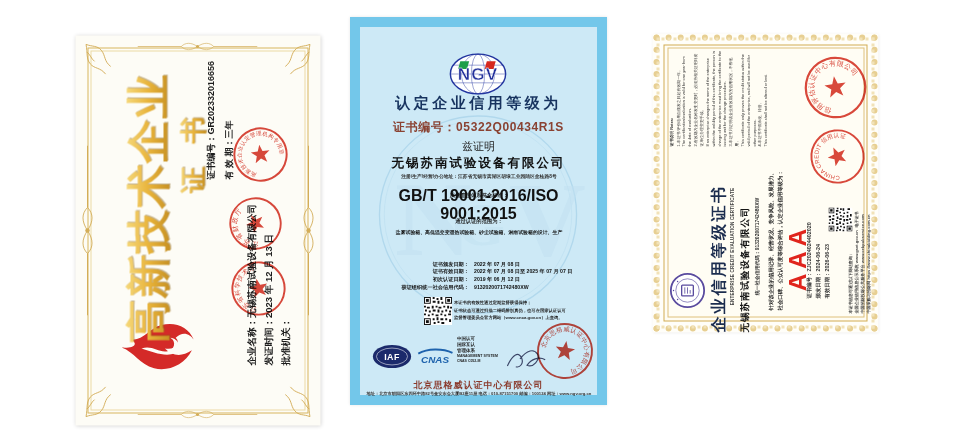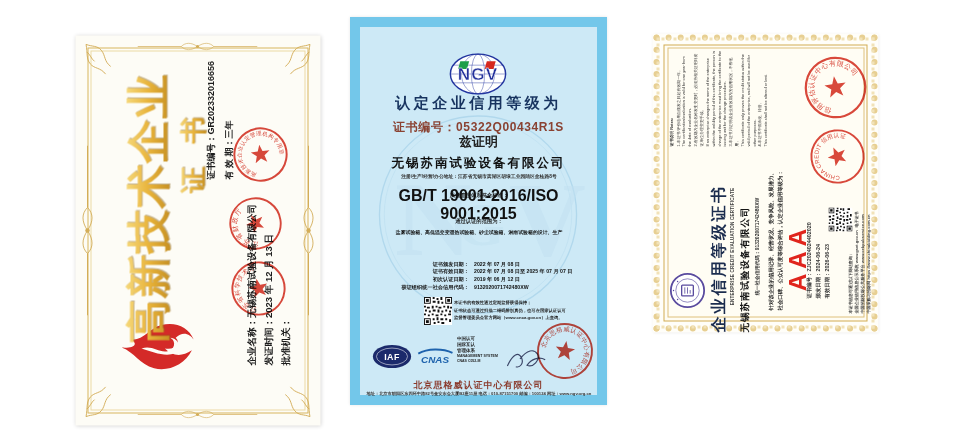--- a/index.html
+++ b/index.html
@@ -36,21 +36,21 @@
   
   .c2{position:absolute;left:350px;top:17px;width:257px;height:388px;
       background:#cde9f6;border:10px solid #73c7ea;box-sizing:border-box;
       box-shadow:0 0 3px rgba(0,0,0,.10);}
   .c2 .ctr{left:0;right:0;text-align:center;}
   .c2wm{position:absolute;inset:4px;opacity:.5;pointer-events:none;}
   .c2logo{position:absolute;left:0;right:2px;top:26px;text-align:center;}
   .c2title{position:absolute;top:67px;font-size:15px;font-weight:800;color:#17335f;
     letter-spacing:3.5px;font-family:"Liberation Serif", serif;}
   .c2no{position:absolute;top:92px;font-size:12px;font-weight:700;color:#8a4232;letter-spacing:.6px;}
-  .c2attest{position:absolute;top:106px;font-size:13px;font-weight:700;color:#222;}
+  .c2attest{position:absolute;top:112px;font-size:11px;font-weight:400;color:#222;}
   .c2comp{position:absolute;top:128px;font-size:12.5px;font-weight:800;color:#101010;letter-spacing:2px;}
   .c2addr{position:absolute;top:146px;font-size:9.6px;font-weight:600;color:#30302f;}
   .c2stdlbl{position:absolute;top:165px;font-size:10.6px;font-weight:800;color:#1c1c1c;}
   .c2std{position:absolute;top:160px;font-size:16px;font-weight:800;color:#111;}
   .c2scopelbl{position:absolute;top:191px;font-size:10.6px;font-weight:800;color:#1c1c1c;}
   .c2scope{position:absolute;top:202px;font-size:9.8px;font-weight:800;color:#111;}
   .c2rows{position:absolute;left:14px;top:233px;width:420px;transform:scale(.5);
     transform-origin:0 0;font-size:10.4px;color:#101010;}
   .c2rows .row{display:flex;line-height:15.4px;}
   .c2rows .lbl{width:190px;text-align:right;font-weight:800;}

